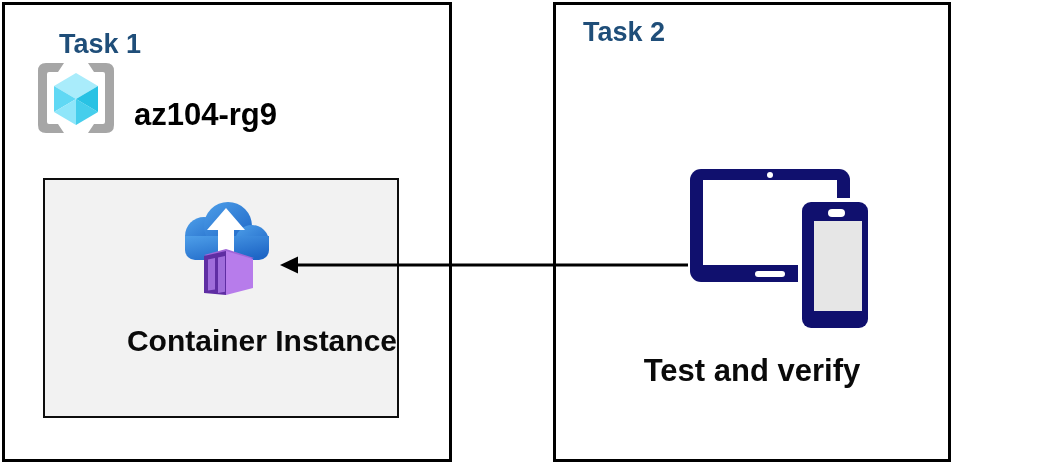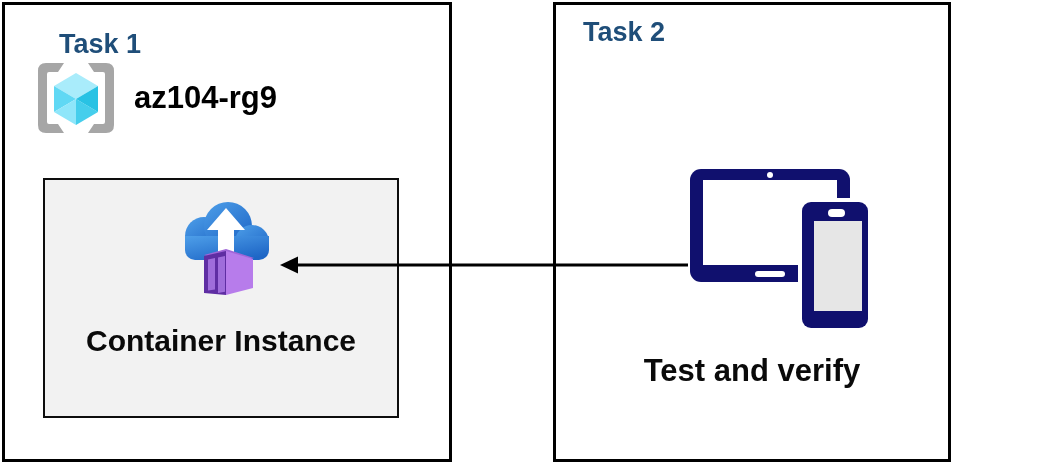--- a/index.html
+++ b/index.html
@@ -7,27 +7,27 @@
   .canvas{position:relative;width:1049px;height:465px;background:#ffffff;overflow:hidden;}
 
   .task-box{position:absolute;box-sizing:border-box;border:3px solid #000000;background:#ffffff;}
   .task1{left:2px;top:2px;width:450px;height:460px;}
   .task2{left:553px;top:2px;width:398px;height:460px;}
 
   .task-title{position:absolute;font-size:27px;font-weight:700;color:#1F4E79;letter-spacing:0px;}
   .t1-title{left:26px;top:24px;margin-left:28px;}
   .t2-title{left:27px;top:12px;}
 
-  .rg-row{position:absolute;left:31px;top:58px;display:flex;align-items:center;gap:18px;}
+  .rg-row{position:absolute;left:31px;top:58px;display:flex;align-items:flex-end;gap:18px;}
   .rg-name{font-size:31px;font-weight:700;color:#000000;}
 
   .inner-box{position:absolute;left:38px;top:173px;width:356px;height:240px;box-sizing:border-box;
              border:2px solid #0d0d0d;background:#F2F2F2;}
   .ci-icon{position:absolute;left:123px;top:12px;}
-  .ci-label{position:absolute;left:0;top:144px;width:100%;text-align:center;
+  .ci-label{position:absolute;left:0;top:144px;width:100%;text-align:right;
             font-size:30px;font-weight:700;color:#0a0a0a;}
 
   .devices-icon{position:absolute;left:133px;top:160px;}
   .t2-caption{position:absolute;left:0;top:348px;width:100%;text-align:center;
               font-size:31px;font-weight:700;color:#0a0a0a;}
 
   .arrow-overlay{position:absolute;left:0;top:0;width:1049px;height:465px;pointer-events:none;}
 </style>
 </head>
 <body>

